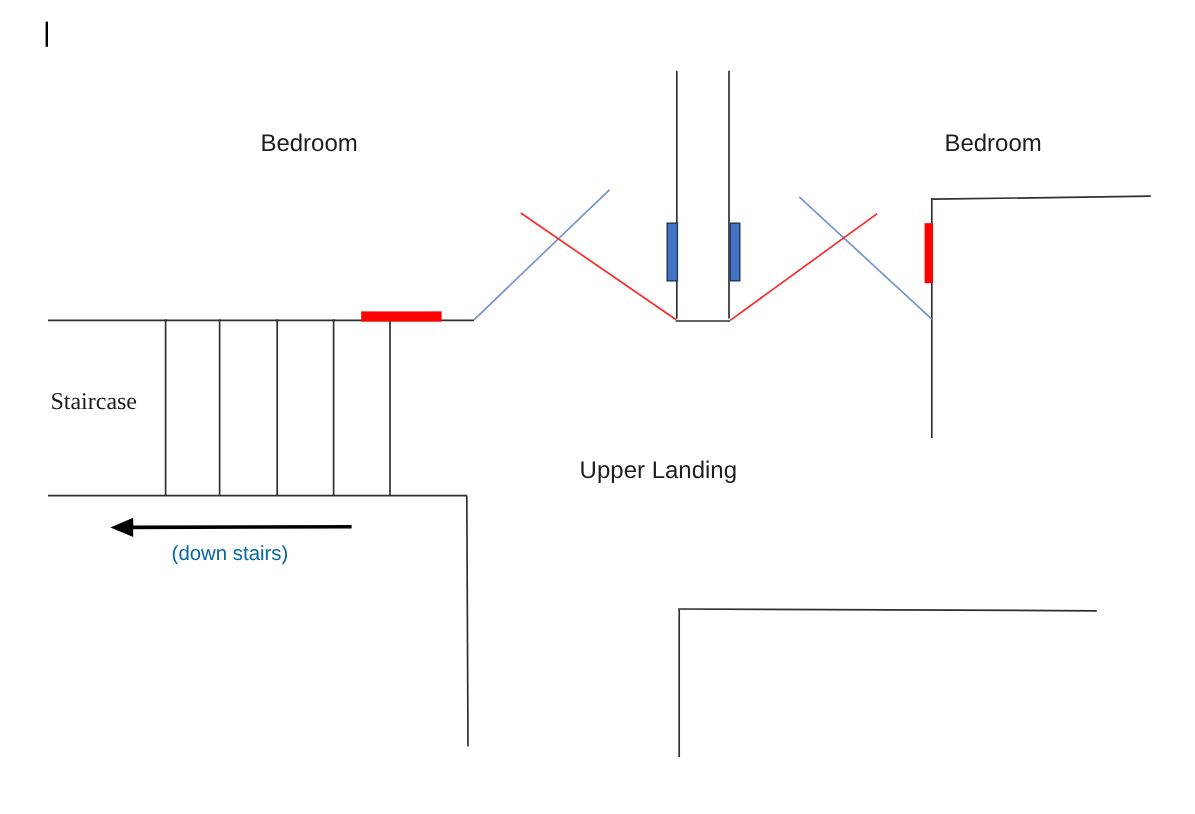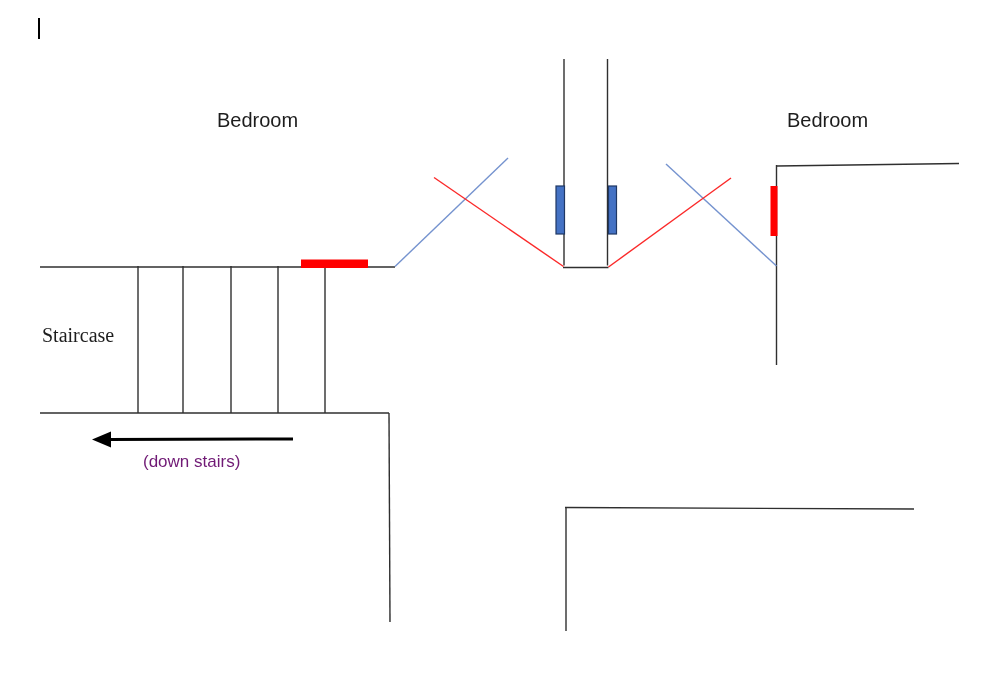--- a/index.html
+++ b/index.html
@@ -22,21 +22,21 @@
   }
   .room-label {
     position: absolute;
     color: #1d1d1d;
     font-size: 20px;
     line-height: 22px;
     white-space: nowrap;
   }
   .small-label {
     position: absolute;
-    color: #701a75;
+    color: #0369a1;
     font-size: 17px;
     line-height: 19px;
     white-space: nowrap;
   }
   .caret {
     position: absolute;
     left: 38px;
     top: 18px;
     width: 2px;
     height: 21px;
@@ -95,16 +95,17 @@
       <polygon points="92,439.5 111,431.5 111,447.5" fill="#000000"></polygon>
     </g>
   </svg>
 
   <div class="room-label" style="left:217px; top:109px;">Bedroom</div>
 
   <div class="room-label" style="left:787px; top:109px;">Bedroom</div>
 
   <div class="room-label" style="left:42px; top:324px;font-family:Liberation Serif, serif;">Staircase</div>
 
+  <div class="room-label" style="left:483px; top:381px;">Upper Landing</div>
 
   <div class="small-label" style="left:143px; top:452px;">(down stairs)</div>
 
 </div>
 
 </body></html>

